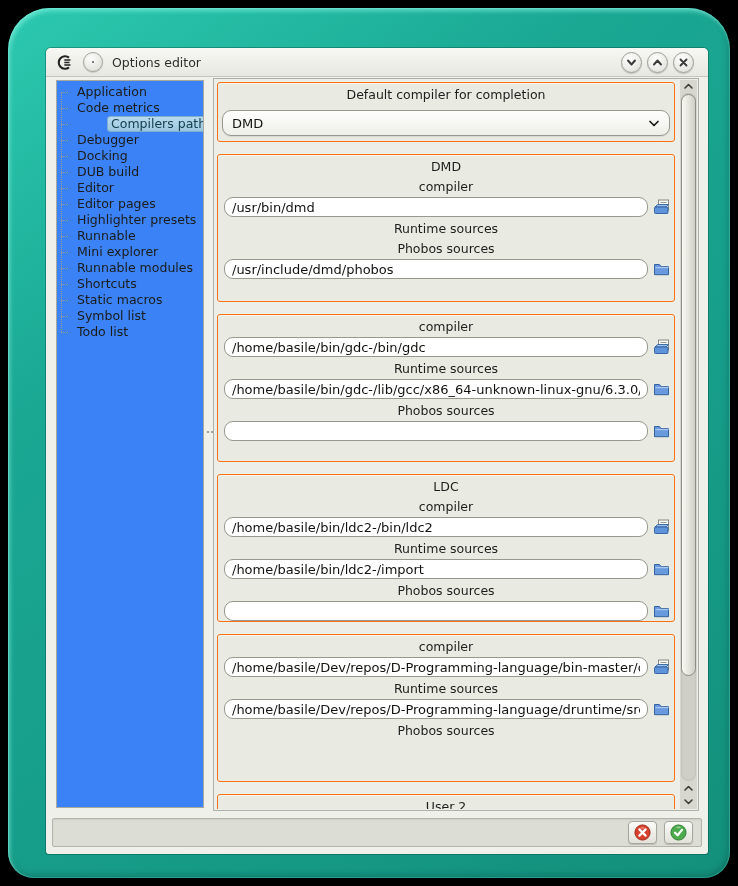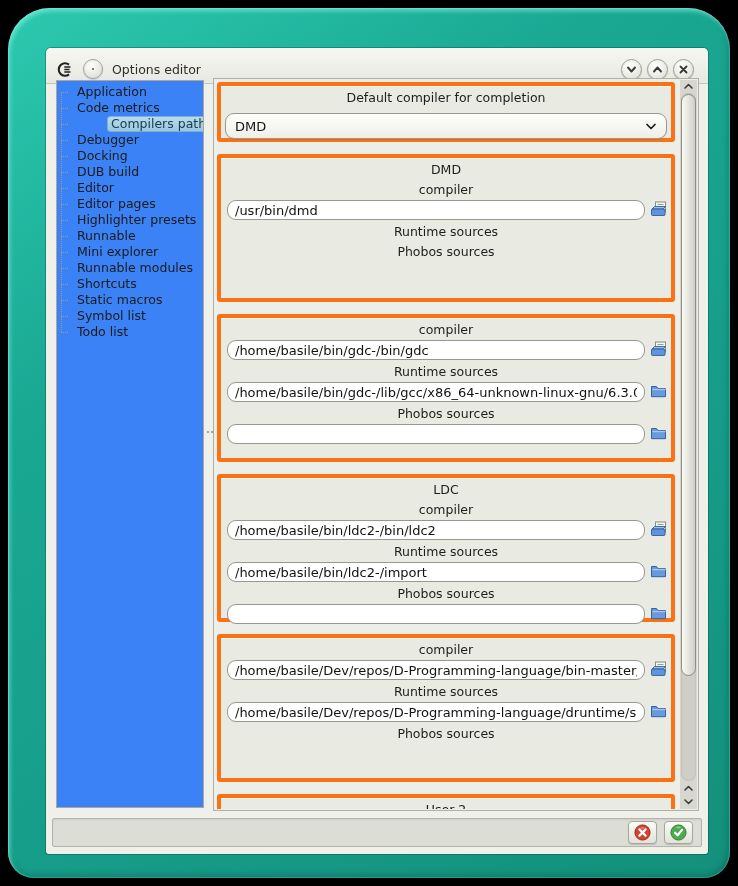--- a/index.html
+++ b/index.html
@@ -16,21 +16,21 @@
     box-shadow:inset 2px 3px 4px rgba(150,255,238,.55),inset -2px -3px 6px rgba(0,55,45,.28),
                inset 0 0 0 1px rgba(110,240,220,.35);
   }
   .client{
     position:absolute;left:38px;top:40px;width:662px;height:806px;
     background:#eff0e9;border-radius:5px 5px 3px 3px;overflow:hidden;
     box-shadow:0 0 0 1px rgba(0,60,50,.35);
   }
   
   .titlebar{
-    height:28px;display:flex;align-items:center;gap:9px;padding:7px 8px 0 10px;
+    height:28px;display:flex;align-items:center;gap:9px;padding:0 8px 0 10px;
     background:linear-gradient(#f7f7f3,#e8e8e2);border-bottom:1px solid #c6c6be;
   }
   .applogo{width:18px;height:16px;display:flex;align-items:center;}
   .menu-btn{
     width:20px;height:20px;border-radius:50%;
     background:radial-gradient(circle at 40% 32%,#fdfdfb,#dadad2);
     border:1px solid #a4a49c;box-shadow:0 1px 1px rgba(0,0,0,.15);
     display:flex;align-items:center;justify-content:center;cursor:default;
   }
   .menu-dot{width:2px;height:2px;border-radius:50%;background:#555;}
@@ -62,29 +62,29 @@
   .grip{position:absolute;left:161px;top:383px;display:flex;gap:2px;}
   .grip i{width:2px;height:2px;border-radius:50%;background:#8a8a82;}
   
   .scrollarea{
     position:absolute;left:167px;top:30px;width:486px;height:733px;
     border:1px solid #b0b0a8;box-sizing:border-box;background:#edeee7;
   }
   .viewport{position:absolute;left:1px;top:1px;width:462px;height:729px;overflow:hidden;}
   .group{
     box-sizing:border-box;width:458px;margin:0 0 12px 2px;
-    background:#e9eae2;border:4px solid #f97316;border-radius:3px;
+    background:#e9eae2;border:1px solid #f97316;border-radius:3px;
     box-shadow:inset 0 1px 0 rgba(255,255,255,.5);
   }
   .group.first{margin-top:2px;height:60px;}
   .group.std{height:148px;}
   .group.clipped{height:60px;margin-bottom:0;}
   .gtitle{padding-top:4px;height:16px;text-align:center;font-size:12.5px;color:#1d1d1b;}
   .flabel{height:16px;margin-top:4px;text-align:center;font-size:12.5px;color:#1d1d1b;}
-  .frow{height:20px;margin-top:2px;display:flex;align-items:flex-start;gap:4px;padding:0 3px 0 6px;}
+  .frow{height:20px;margin-top:2px;display:flex;align-items:center;gap:4px;padding:0 3px 0 6px;}
   .path-input{
     flex:1;height:20px;box-sizing:border-box;border:1px solid #98988f;border-radius:9px;
     background:#fff;padding:0 7px;font-size:13px;color:#121210;
     font-family:"DejaVu Sans","Liberation Sans",sans-serif;outline:none;
   }
   .iconbtn{width:19px;height:17px;border:none;background:transparent;padding:0;display:flex;align-items:center;justify-content:center;}
   
   .combo{
     margin:7px 4px 0 4px;height:24px;border:1px solid #98988f;border-radius:9px;
     background:linear-gradient(#fefefc,#efefe9);display:flex;align-items:center;
@@ -228,20 +228,29 @@
               <svg width="18" height="16" viewBox="0 0 18 16">
                   <rect x="5.5" y="1" width="10" height="10" fill="#f6f6f3" stroke="#8a8a84"></rect>
                   <path d="M7.5 3.5 h6 M7.5 5.5 h6 M7.5 7.5 h4" stroke="#9a9a94" stroke-width="1"></path>
                   <path d="M2 8 l2.5 -2.5 h11 l-2.5 2.5 z" fill="#9cc0ec" stroke="#34659f" stroke-width="0.9"></path>
                   <rect x="1.5" y="8" width="13.5" height="6.5" rx="1" fill="#5f93da" stroke="#2f5c9e" stroke-width="0.9"></rect>
                 </svg>
             </button>
           </div>
           <div class="flabel">Runtime sources</div>
           <div class="flabel">Phobos sources</div>
+          <div class="frow">
+            <input class="path-input" value="/usr/include/dmd/phobos" style="">
+            <button class="iconbtn">
+              <svg width="17" height="14" viewBox="0 0 17 14">
+                  <path d="M1.5 2.5 h5 l1.6 2.2 h7.4 v8 h-14 z" fill="#6a9ade" stroke="#35639f" stroke-width="1"></path>
+                  <path d="M2.5 5.6 h13" stroke="#a9c6ef" stroke-width="1.2"></path>
+                </svg>
+            </button>
+          </div>
         </section>
 
         <section class="group std">
           <div class="flabel">compiler</div>
           <div class="frow">
             <input class="path-input" value="/home/basile/bin/gdc-/bin/gdc" style="">
             <button class="iconbtn">
               <svg width="18" height="16" viewBox="0 0 18 16">
                   <rect x="5.5" y="1" width="10" height="10" fill="#f6f6f3" stroke="#8a8a84"></rect>
                   <path d="M7.5 3.5 h6 M7.5 5.5 h6 M7.5 7.5 h4" stroke="#9a9a94" stroke-width="1"></path>

